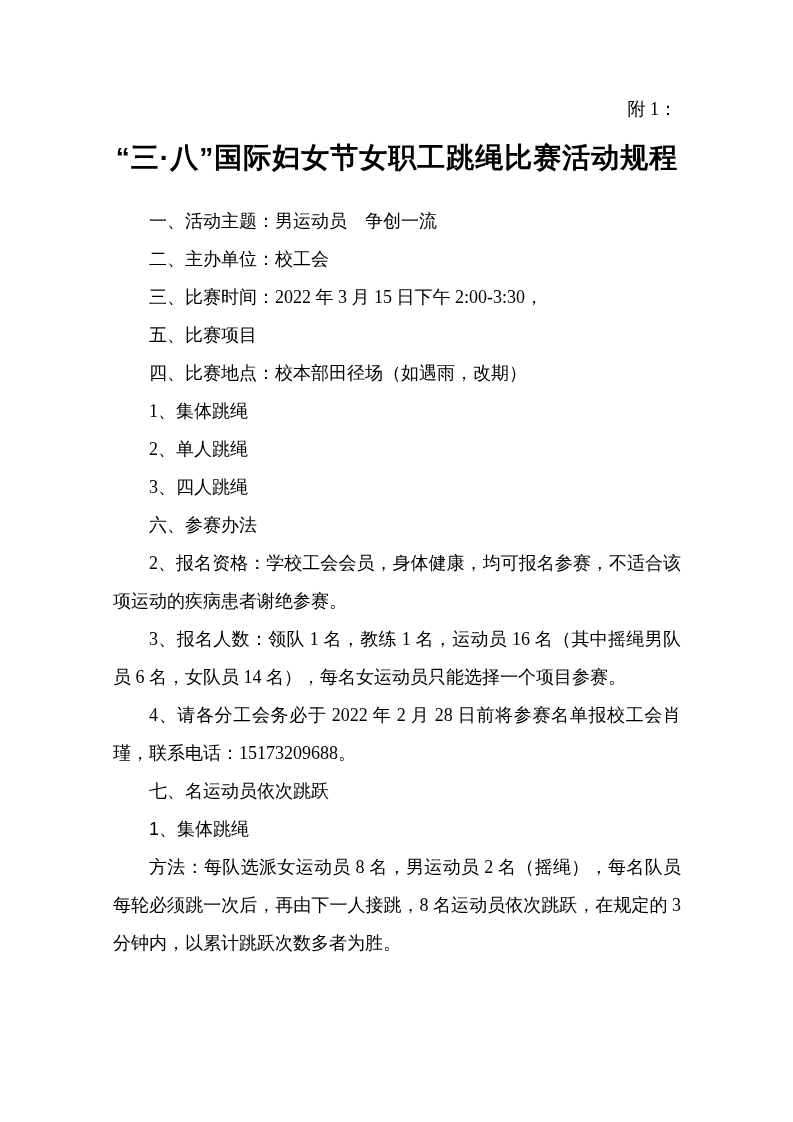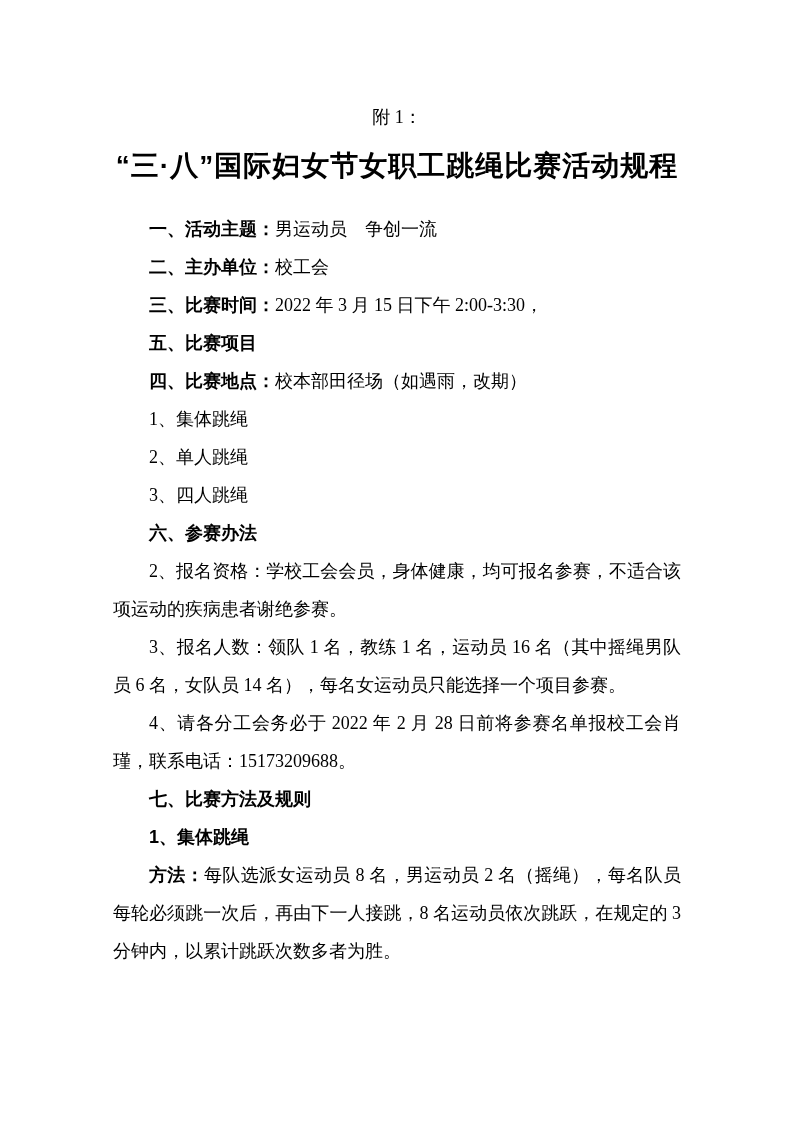--- a/index.html
+++ b/index.html
@@ -17,37 +17,37 @@
     font-family: "Liberation Serif", "DejaVu Serif", serif;
     font-size: 18px;
   }
   .p {
     margin: 0;
     line-height: 38px;
     text-indent: 2em;
     text-align: justify;
   }
   .p-attachment {
-    margin: 12px;
+    margin: 4px;
     line-height: 38px;
     text-indent: 0;
-    text-align: center;
+    text-align: right;
   }
   .p-title {
     margin: 14px 0 28px 0;
     line-height: 32px;
     text-indent: 0;
     text-align: center;
     font-size: 28px;
     font-weight: bold;
     font-family: "Liberation Sans", "DejaVu Sans", sans-serif;
     letter-spacing: 1px;
   }
   .label {
-    font-weight: bold;
+    font-weight: normal;
     font-family: "Liberation Sans", "DejaVu Sans", sans-serif;
   }
 </style>
 </head>
 <body>
 
 <div class="page">
 
   <p class="p-attachment">附 1：</p>
 
@@ -96,21 +96,21 @@
 
   <p class="p">
     <span>3、报名人数：领队 1 名，教练 1 名，运动员 16 名（其中摇绳男队员 6 名，女队员 14 名），每名女运动员只能选择一个项目参赛。</span>
   </p>
 
   <p class="p">
     <span>4、请各分工会务必于 2022 年 2 月 28 日前将参赛名单报校工会肖瑾，联系电话：15173209688。</span>
   </p>
 
   <p class="p">
-    <span class="label">七、比赛方法及规则</span><span></span>
+    <span class="label">七、名运动员依次跳跃</span><span></span>
   </p>
 
   <p class="p">
     <span class="label">1、集体跳绳</span><span></span>
   </p>
 
   <p class="p">
     <span class="label">方法：</span><span>每队选派女运动员 8 名，男运动员 2 名（摇绳），每名队员每轮必须跳一次后，再由下一人接跳，8 名运动员依次跳跃，在规定的 3 分钟内，以累计跳跃次数多者为胜。</span>
   </p>
 

